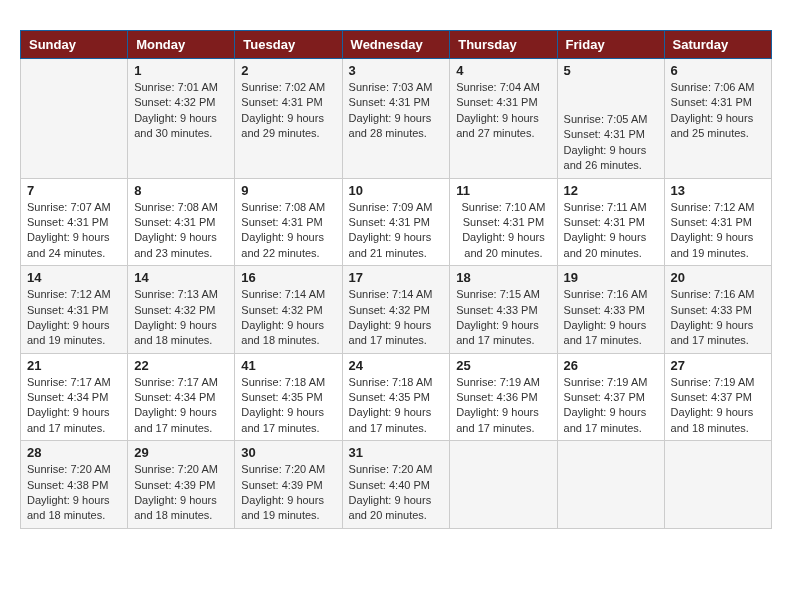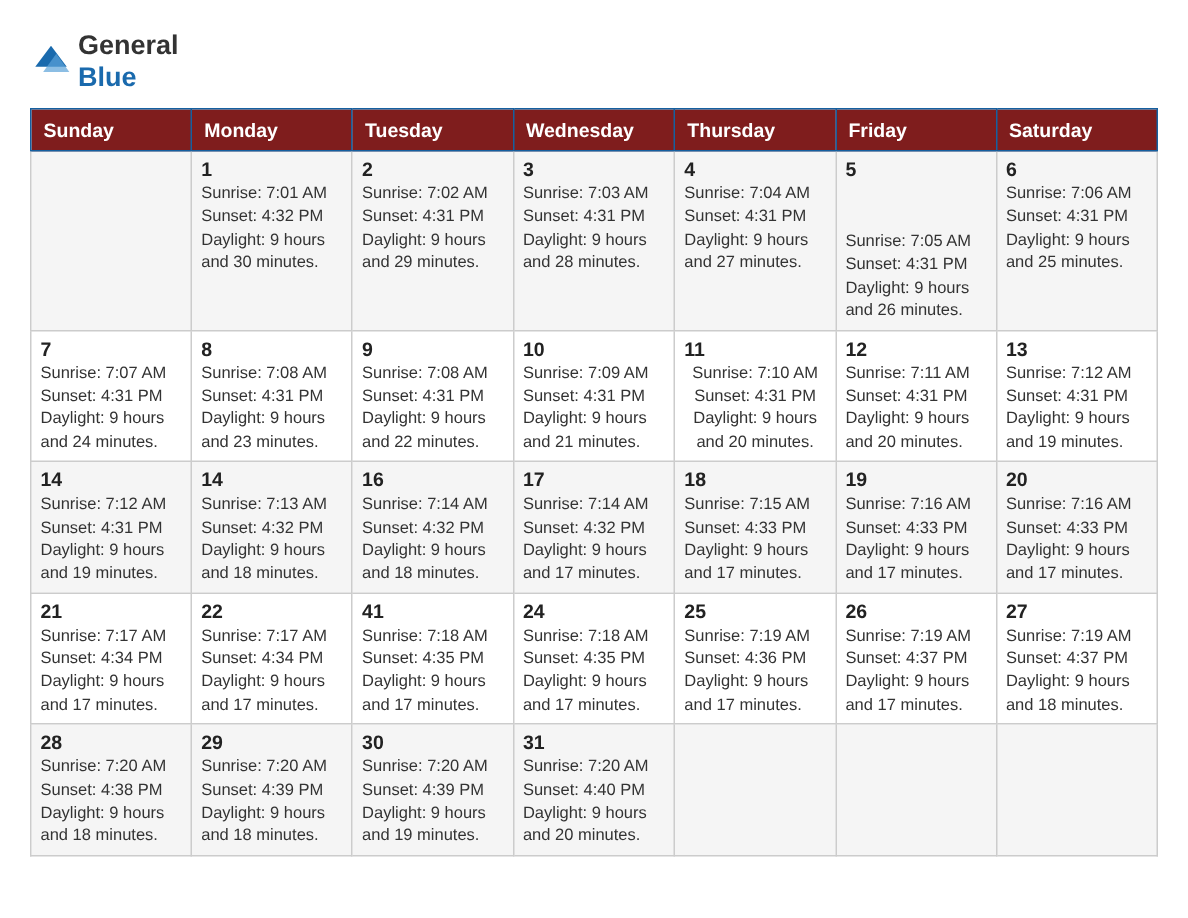--- a/index.html
+++ b/index.html
@@ -84,30 +84,20 @@
     .day-info {
       font-size: 11px;
       color: #333;
       line-height: 1.4;
     }
   </style>
 </head>
 <body>
 
 <div class="header-area">
-  <div class="logo">
-    <svg class="logo-icon" viewBox="0 0 32 32">
-      <polygon points="16,4 28,20 4,20" fill="#1a6aad"></polygon>
-      <polygon points="20,10 30,24 10,24" fill="#5ba3d9" opacity="0.7"></polygon>
-    </svg>
-    <div>
-      <span class="logo-text-general">General</span><br>
-      <span class="logo-text-blue">Blue</span>
-    </div>
-  </div>
 </div>
 
 <table>
   <thead>
     <tr>
     <th>Sunday</th>
         <th>Monday</th>
         <th>Tuesday</th>
         <th>Wednesday</th>
         <th>Thursday</th>

